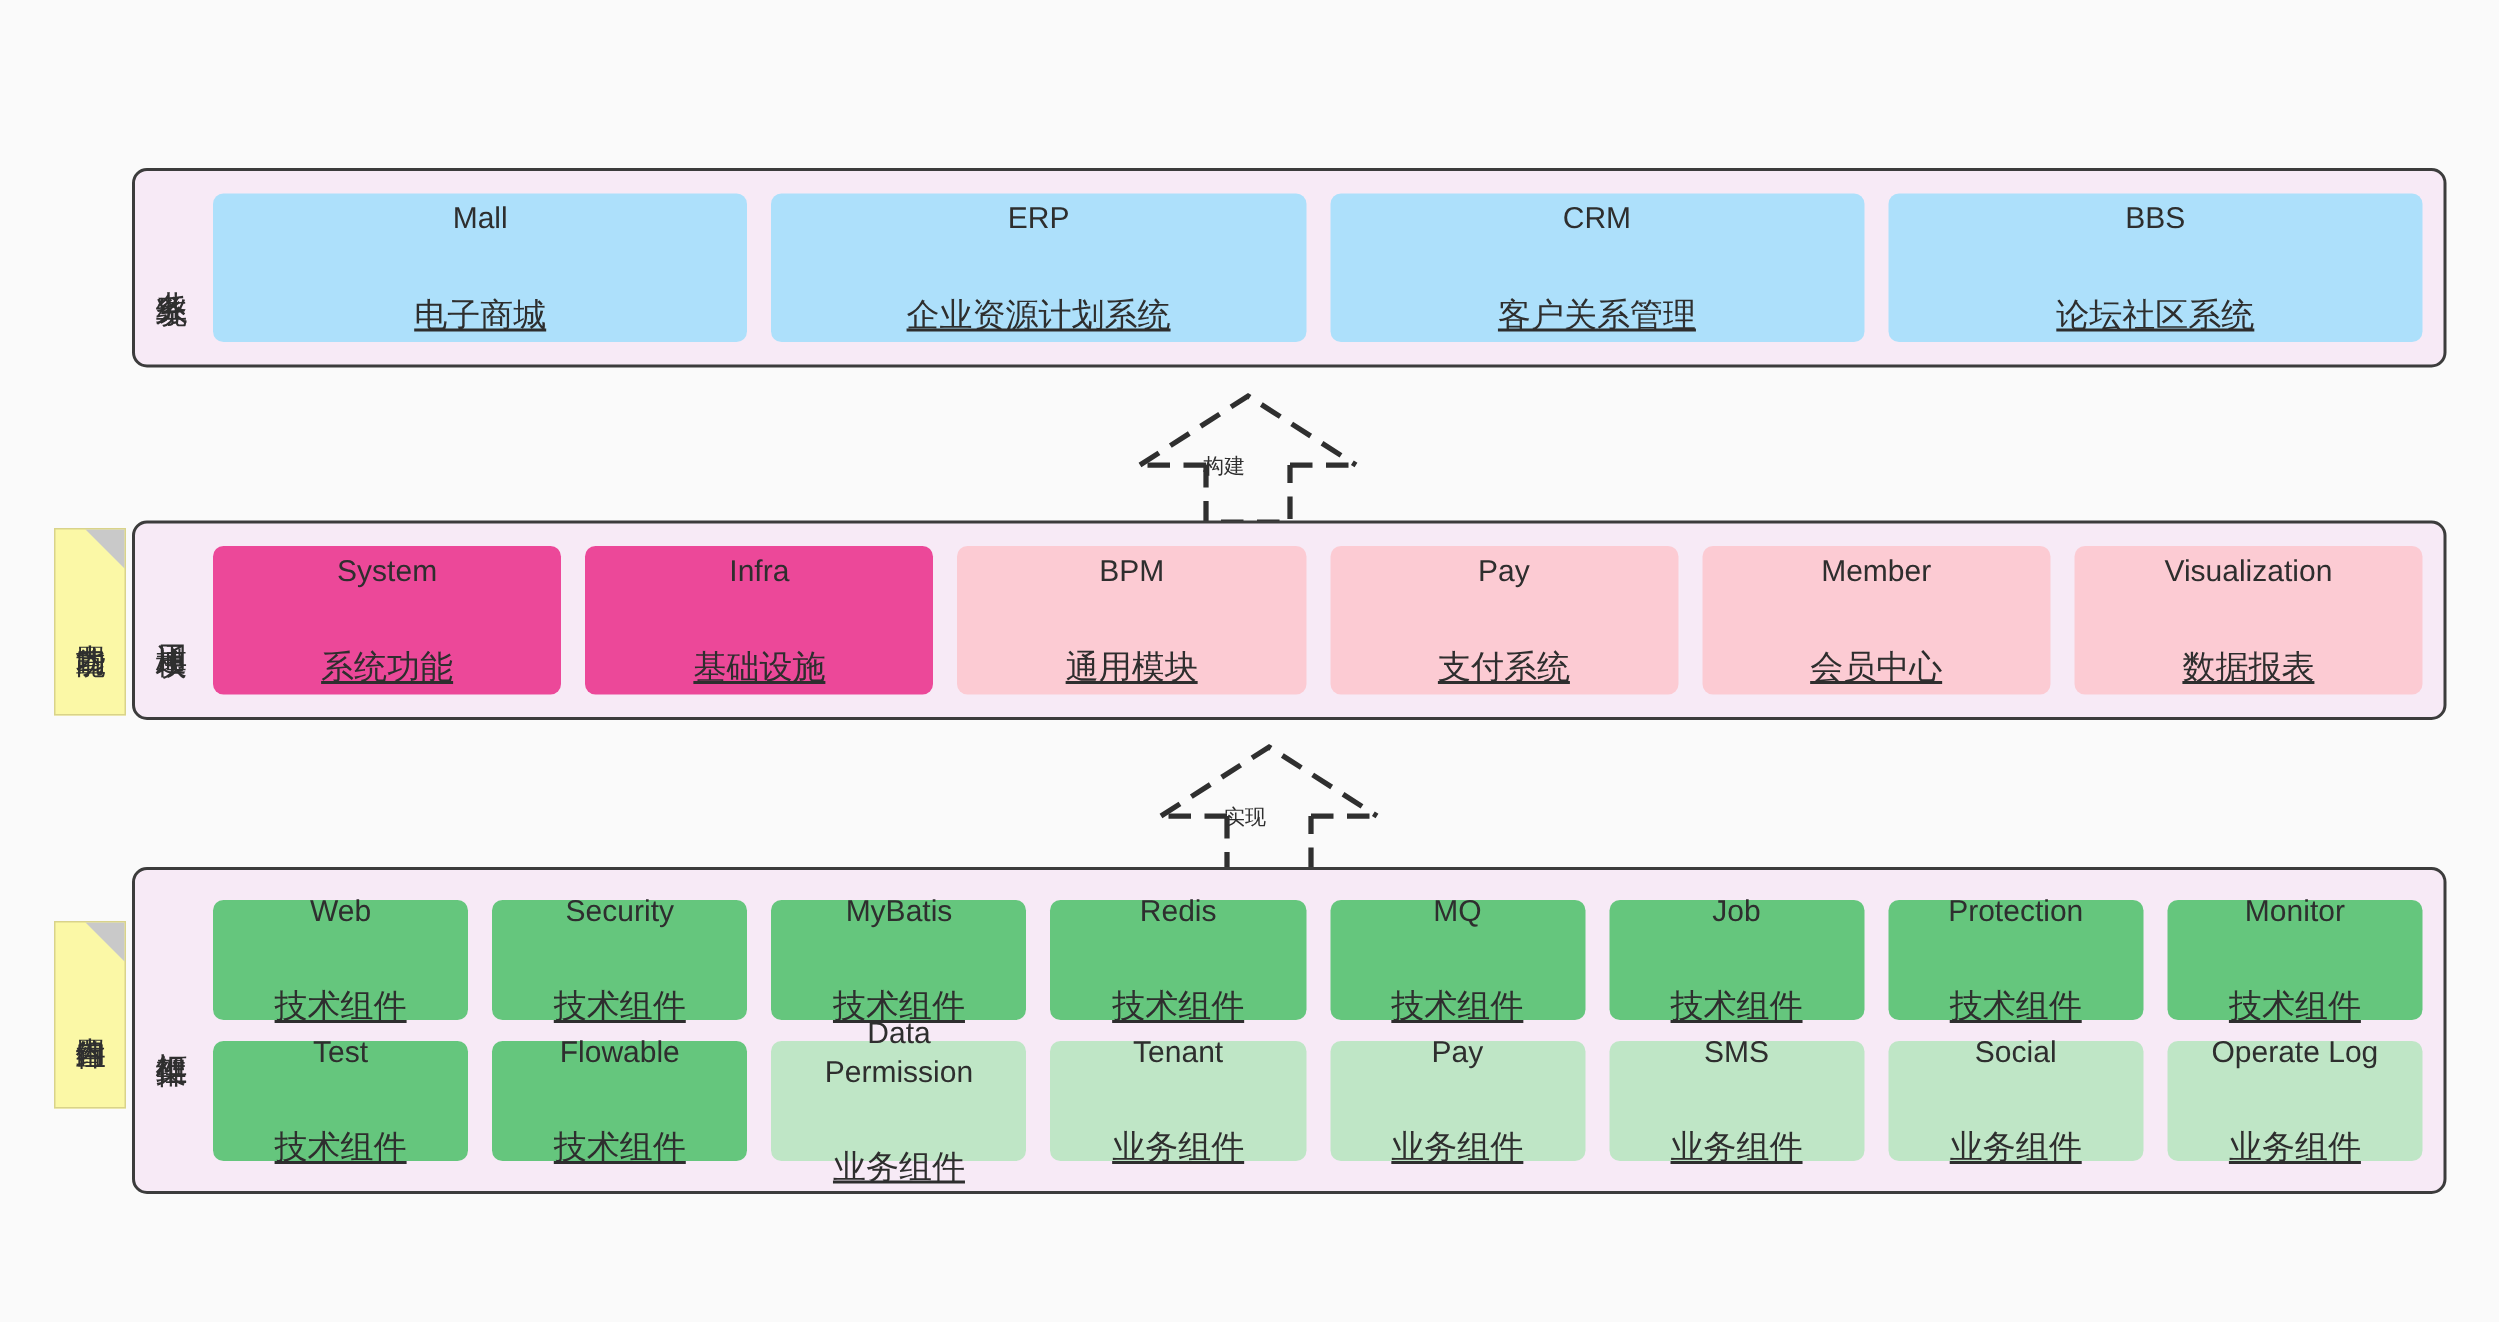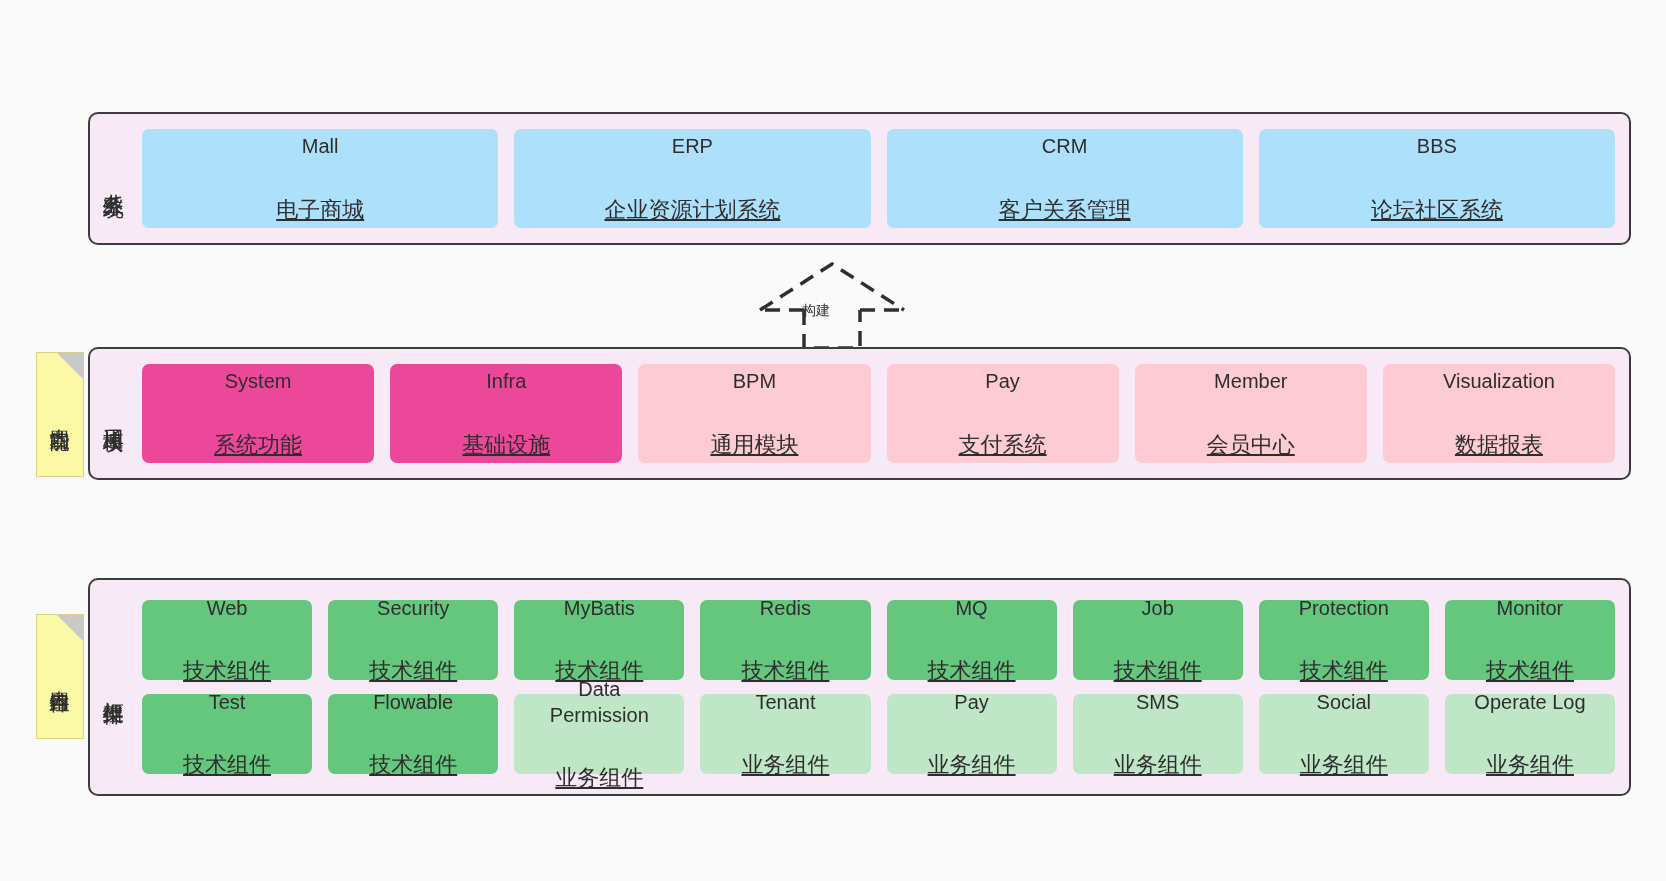--- a/index.html
+++ b/index.html
@@ -199,20 +199,29 @@
           <div class="c-sub">会员中心</div>
         </div>
         <div class="card c-pink">
           <div class="c-name">Visualization</div>
           <div class="c-sub">数据报表</div>
         </div>
       </div>
     </div>
   </div>
 
+  <div class="arrow-wrap" style="left:766px; top:492px; width:160px; height:92px;">
+    <svg width="160" height="92" viewBox="0 0 160 92">
+      <path d="M 8 52 L 80 6 L 152 52" fill="none" stroke="#2f2f2f" stroke-width="3.5" stroke-dasharray="15,9" stroke-linecap="butt"></path>
+      <path d="M 52 52 L 8 52" fill="none" stroke="#2f2f2f" stroke-width="3.5" stroke-dasharray="15,9"></path>
+      <path d="M 108 52 L 152 52" fill="none" stroke="#2f2f2f" stroke-width="3.5" stroke-dasharray="15,9"></path>
+      <path d="M 52 52 L 52 90 L 108 90 L 108 52" fill="none" stroke="#2f2f2f" stroke-width="3.5" stroke-dasharray="15,9"></path>
+    </svg>
+    <div class="arrow-label" style="left:50px; top:44px;">实现</div>
+  </div>
 
   <div class="note" style="left:36px; top:614px; width:48px; height:125px;">
     <span class="fold"></span>
     <span>内置组件</span>
   </div>
 
   <div class="layer" id="layer-framework" style="left:88px; top:578px; width:1543px; height:218px;">
     <div class="layer-title">框架组件</div>
     <div class="layer-body">
 

